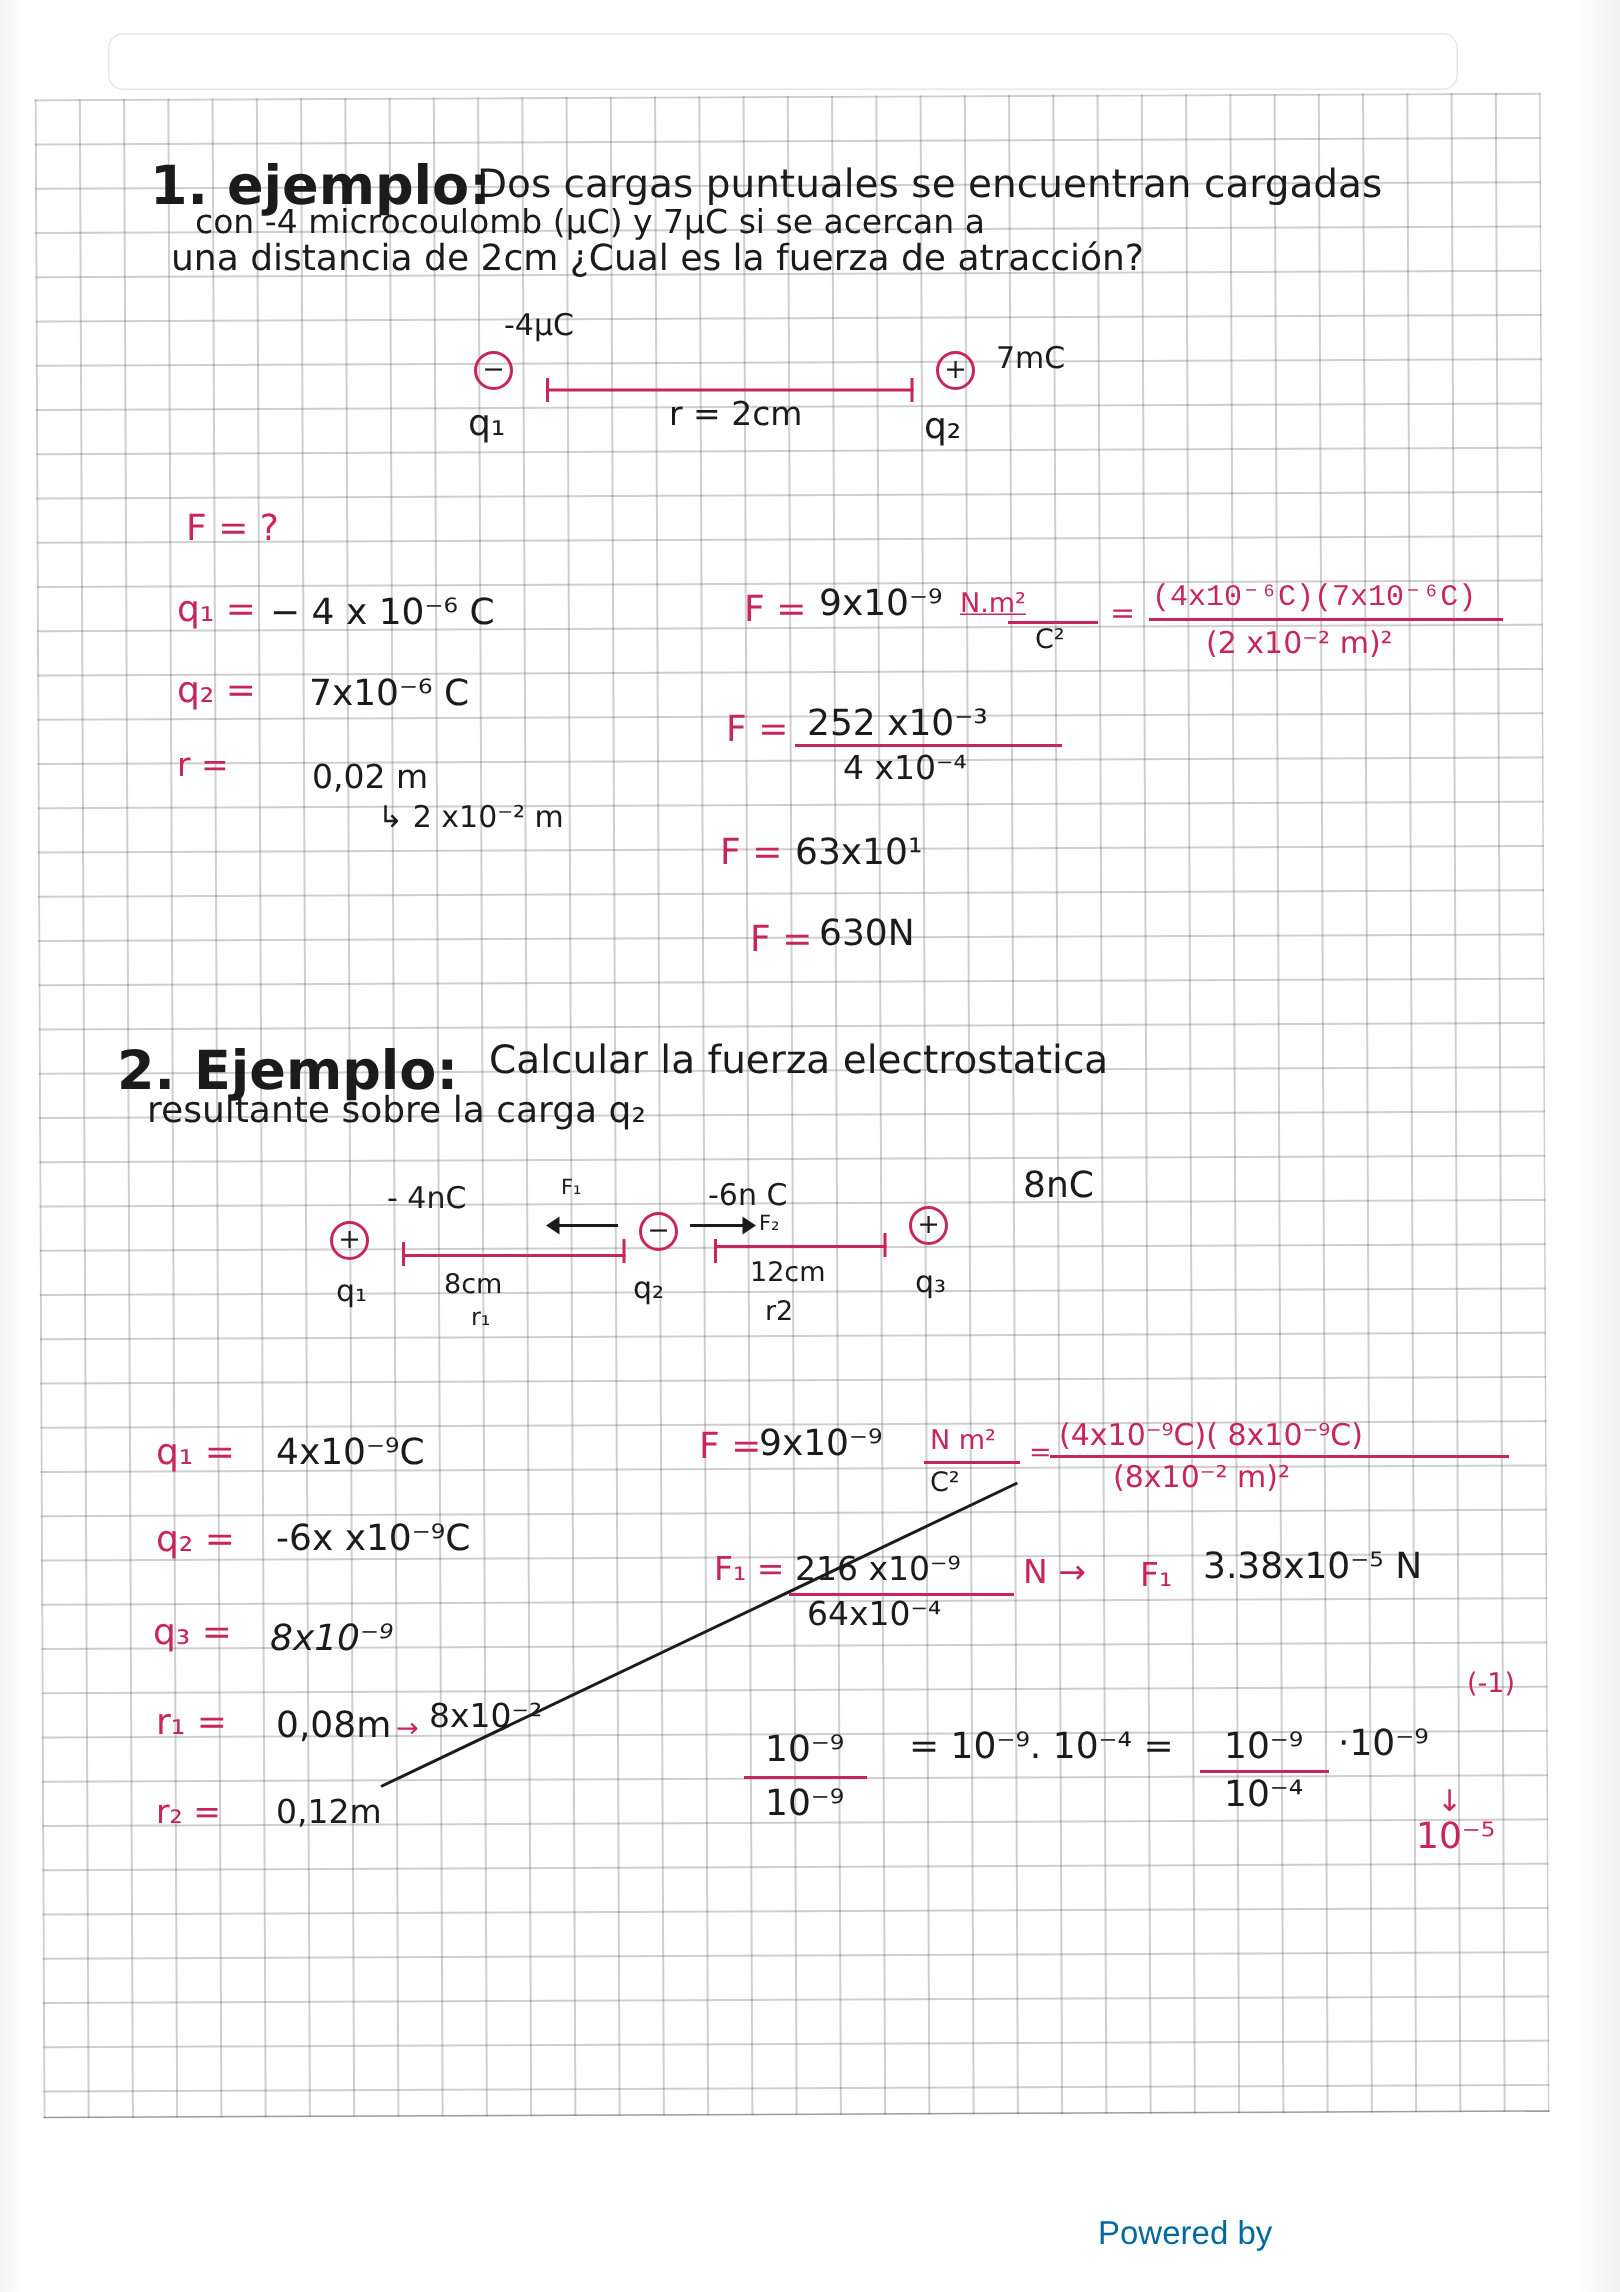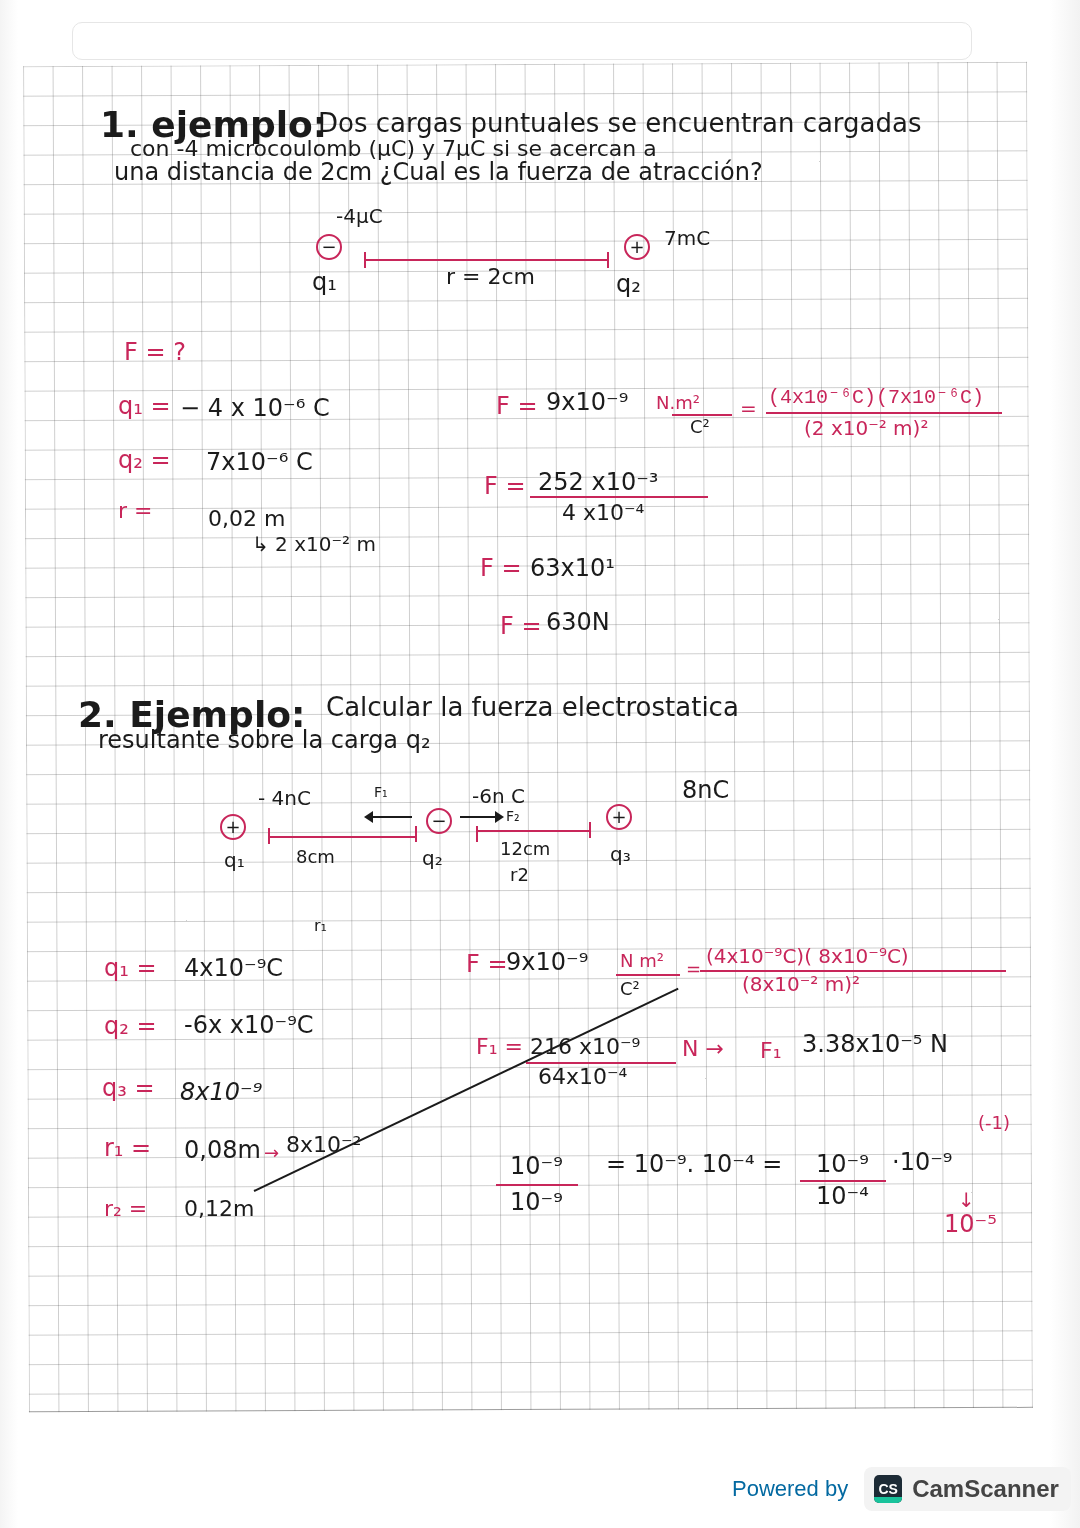--- a/index.html
+++ b/index.html
@@ -26,21 +26,21 @@
     transform:rotate(-0.25deg);
   }
   .hw { position:absolute; white-space:nowrap; color:#1b1b1b; font-family:"DejaVu Sans", sans-serif; }
   .pink { color:#c8265a; }
   .title { font-weight:bold; font-size:36px; }
   .t26 { font-size:26px; }
   .t24 { font-size:24px; }
   .t22 { font-size:22px; }
   .t20 { font-size:20px; }
   .t18 { font-size:18px; }
-  .t16 { font-size:16px;margin-top:48px; }
+  .t16 { font-size:16px; }
   .t14 { font-size:14px; }
   .circle {
     position:absolute; width:22px; height:22px; border:2px solid #c8265a; border-radius:50%;
     display:flex; align-items:center; justify-content:center; color:#1b1b1b;
     font-size:18px; line-height:1;
   }
   .rline { position:absolute; height:2px; background:#c8265a; }
   .tick { position:absolute; width:2px; height:16px; background:#c8265a; }
   .fracbar { position:absolute; height:2px; background:#c8265a; }
   .arrow { position:absolute; height:2px; background:#1b1b1b; }
@@ -102,21 +102,21 @@
     <div class="hw t24 pink" style="left:118px;top:446px;">q₂ =</div>
     <div class="hw t24" style="left:206px;top:448px;">7x10⁻⁶ C</div>
     <div class="hw t22 pink" style="left:118px;top:498px;">r =</div>
     <div class="hw t22" style="left:208px;top:506px;">0,02 m</div>
     <div class="hw t20" style="left:252px;top:532px;">↳ 2 x10⁻² m</div>
   </div>
 
   <div>
     <div class="hw t24 pink" style="left:496px;top:392px;">F =</div>
     <div class="hw t24" style="left:546px;top:388px;">9x10⁻⁹</div>
-    <div class="hw t18 pink" style="left:656px;top:392px;">N.m²</div>
+    <div class="hw t18 pink" style="left:640px;top:392px;text-decoration:underline;">N.m²</div>
     <div class="fracbar" style="left:672px;top:414px;width:60px;"></div>
     <div class="hw t18" style="left:690px;top:416px;">C²</div>
     <div class="hw t20 pink" style="left:740px;top:396px;">=</div>
     <div class="hw t20 pink" style="left:768px;top:384px;font-family:Liberation Mono, monospace;">(4x10⁻⁶C)(7x10⁻⁶C)</div>
     <div class="fracbar" style="left:766px;top:412px;width:236px;"></div>
     <div class="hw t20 pink" style="left:804px;top:416px;">(2 x10⁻² m)²</div>
 
     <div class="hw t24 pink" style="left:484px;top:472px;">F =</div>
     <div class="hw t24" style="left:538px;top:468px;">252 x10⁻³</div>
     <div class="fracbar" style="left:530px;top:496px;width:178px;"></div>
@@ -210,17 +210,13 @@
     <div class="hw t24" style="left:816px;top:1182px;">10⁻⁴</div>
     <div class="hw t24" style="left:892px;top:1148px;">·10⁻⁹</div>
     <div class="hw t18 pink" style="left:978px;top:1112px;">(-1)</div>
     <div class="hw t20 pink" style="left:958px;top:1188px;">↓</div>
     <div class="hw t24 pink" style="left:944px;top:1210px;">10⁻⁵</div>
   </div>
 </div>
 
 <div class="footer">
   <span class="powered">Powered by</span>
-  <div class="cs-badge">
-    <span class="cs-logo">CS</span>
-    <span class="cs-name">CamScanner</span>
-  </div>
 </div>
 
 </body></html>

